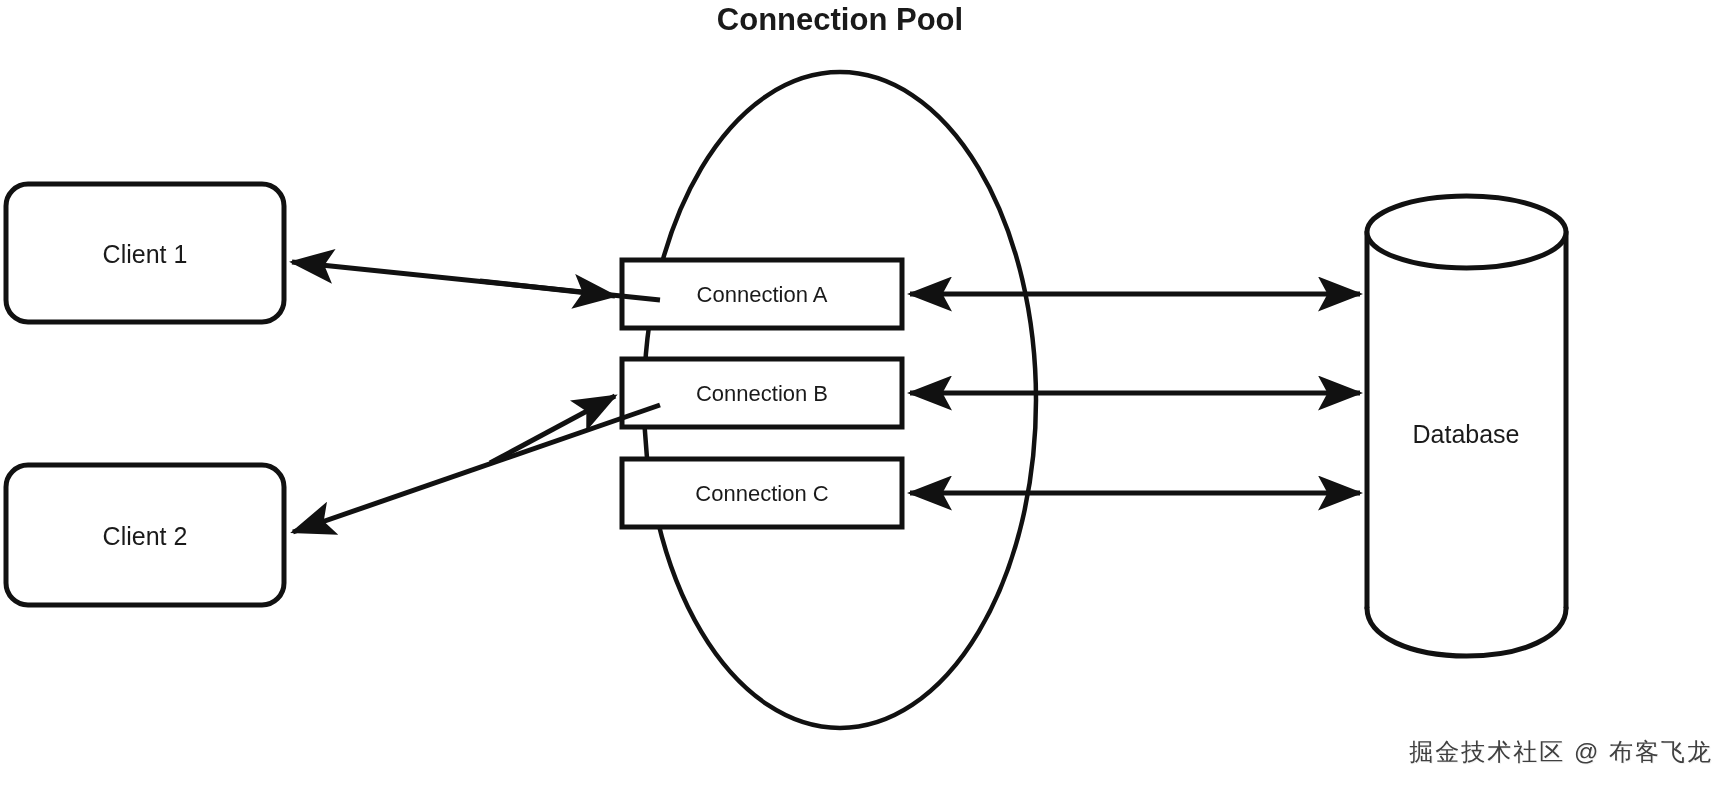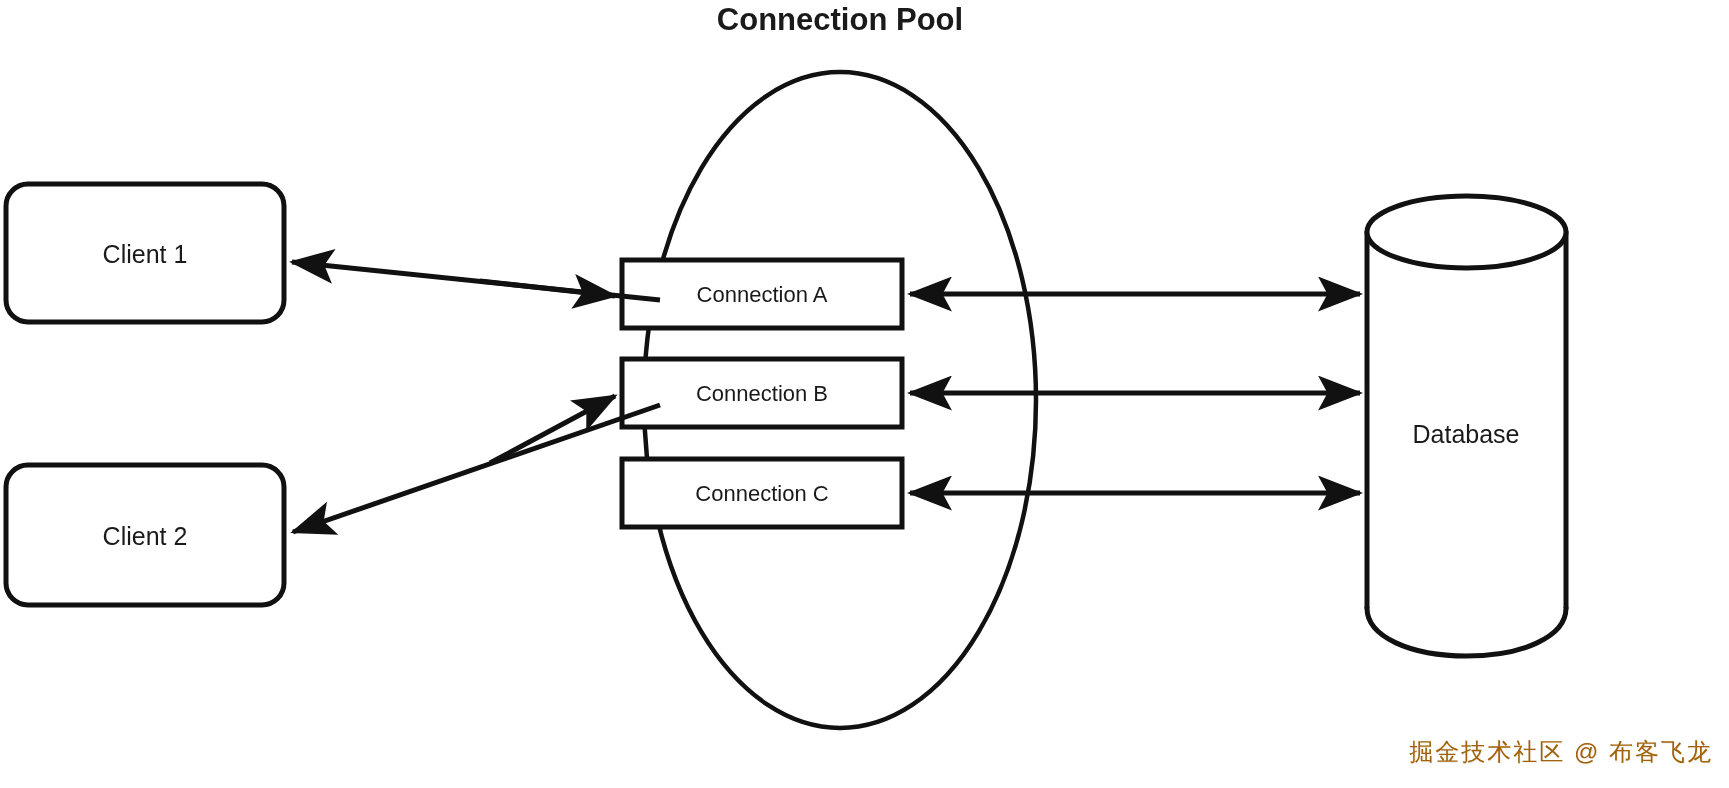--- a/index.html
+++ b/index.html
@@ -69,21 +69,21 @@
   .link {
     stroke: #111111;
     stroke-width: 5;
     fill: none;
   }
   .watermark {
     position: absolute;
     right: 16px;
     bottom: 20px;
     font-size: 24px;
-    color: #a16207;
+    color: #404040;
     letter-spacing: 2px;
     text-shadow: 1px 1px 0 #f2f2f2;
     font-family: "Liberation Sans", sans-serif;
     white-space: nowrap;
     user-select: none;
   }
 </style>
 </head>
 <body>
 

